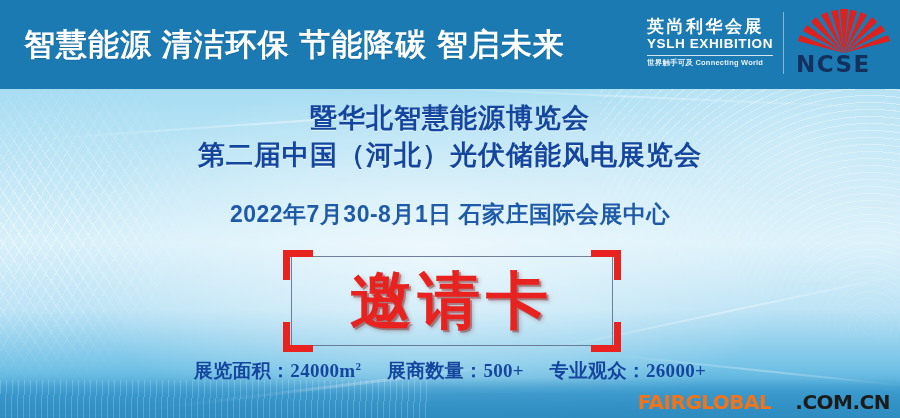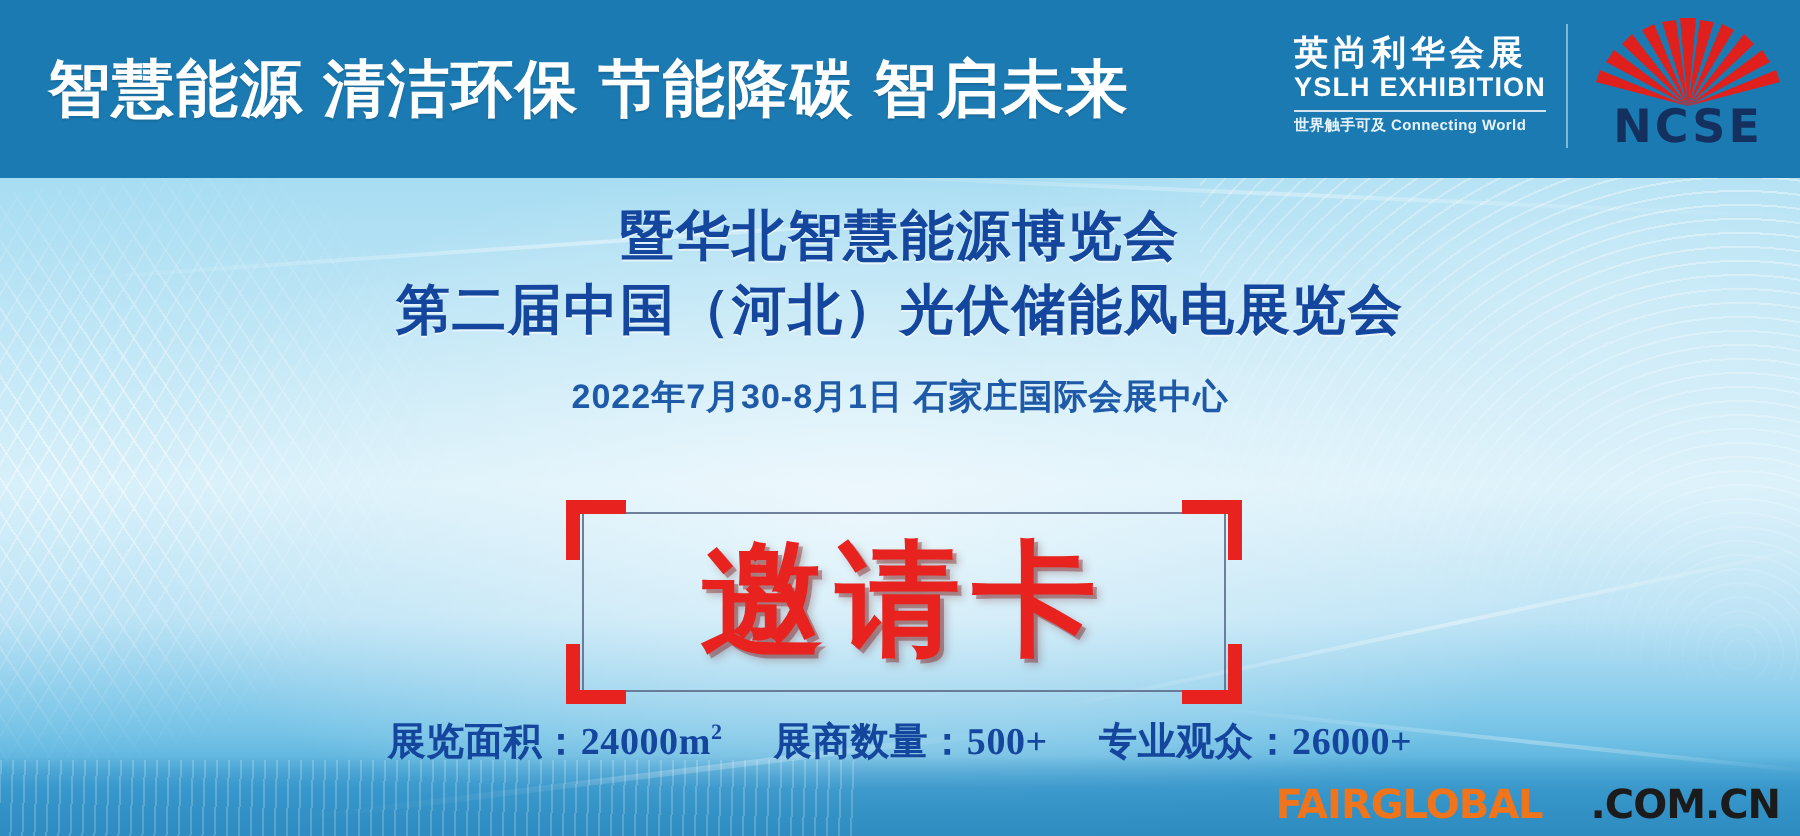--- a/index.html
+++ b/index.html
@@ -185,21 +185,21 @@
   .ncse-lockup {
     position: relative;
     width: 96px; height: 72px;
     margin: 0 8px 0 12px;
     flex: none;
   }
   .rays { position: absolute; left: 0; top: 0; width: 96px; height: 46px; }
   .ncse-word {
     position: absolute;
     left: 0; right: 0; bottom: 2px;
-    text-align: center;
+    text-align: left;
     color: #14305e;
     font-size: 23px;
     font-weight: 700;
     letter-spacing: 1.5px;
     font-family: "DejaVu Sans", sans-serif;
   }
 
   
   .title-block {
     position: absolute;
@@ -208,23 +208,23 @@
   }
   .title-line {
     color: #15469e;
     font-size: 27px;
     font-weight: 700;
     letter-spacing: 1px;
     line-height: 1.38;
     text-shadow: 0 1px 0 rgba(255,255,255,.55);
   }
   .date-line {
-    margin-top: 12px;
+    margin-top: 24px;
     color: #1e5aa8;
-    font-size: 17px;
+    font-size: 23px;
     font-weight: 600;
     letter-spacing: .5px;
   }
 
   
   .invite-frame {
     position: absolute;
     left: 283px; top: 250px;
     width: 338px; height: 102px;
   }

